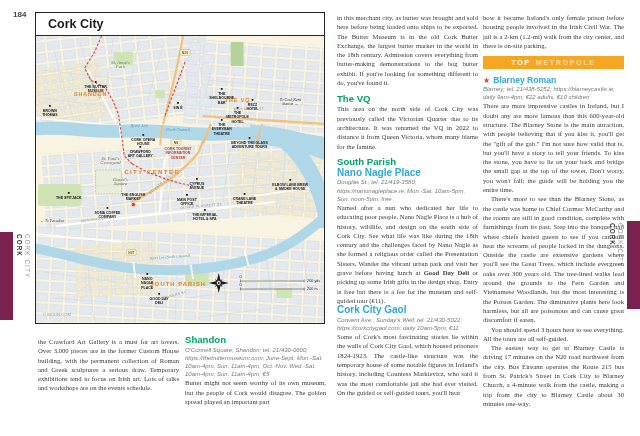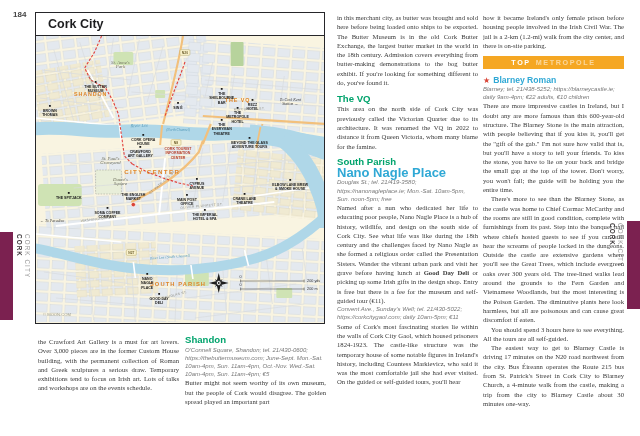--- a/index.html
+++ b/index.html
@@ -35,21 +35,21 @@
   #col-a{left:38px;top:337px;width:141px;height:92px;}
   #col-b{left:185px;top:334px;width:141px;height:100px;}
   #col-c{left:337px;top:13px;width:141px;height:412px;}
   #col-d{left:483px;top:13px;width:141px;height:412px;}
   .col p{margin:0;}
   .col p.ind{text-indent:8px;}
   .h-green{font-family:"Liberation Sans",sans-serif;font-weight:bold;color:#00a36c;
            font-size:9.6px;line-height:11px;margin:5.5px 0 .5px;text-align:left;}
   .h-green.first{margin-top:0;}
   .h-blue{font-family:"Liberation Sans",sans-serif;font-weight:bold;color:#2fa8d5;
-          font-size:13px;line-height:9.5px;margin:0 0 1px;text-align:left;}
+          font-size:10px;line-height:9.5px;margin:0 0 1px;text-align:left;}
   .details{font-family:"Liberation Sans",sans-serif;font-style:italic;color:#787878;
            font-size:6px;line-height:8.2px;text-align:left;margin:0 0 1.5px;}
   .banner{background:#f5a723;height:12.5px;margin:6px 0 7px;display:flex;align-items:center;
           justify-content:center;font-family:"Liberation Sans",sans-serif;font-weight:bold;
           font-size:7.2px;letter-spacing:1.6px;}
   .banner .w1{color:#fff;margin-right:5px;}
   .banner .w2{color:rgba(255,255,255,.55);}
   .poi-title{margin:0 0 1px;text-align:left;}
   .star{color:#d94436;font-size:8px;font-family:"DejaVu Sans",sans-serif;margin-right:3px;}
   .poi-title .t{font-family:"Liberation Sans",sans-serif;font-weight:bold;color:#2fa8d5;
@@ -286,20 +286,21 @@
   </div>
 
   <div class="col" id="col-c">
     <p>in this merchant city, as butter was brought and sold here before being loaded onto ships to be exported. The Butter Museum is in the old Cork Butter Exchange, the largest butter market in the world in the 18th century. Admission covers everything from butter-making demonstrations to the bog butter exhibit. If you're looking for something different to do, you've found it.</p>
     <h2 class="h-green">The VQ</h2>
     <p>This area on the north side of Cork City was previously called the Victorian Quarter due to its architecture. It was renamed the VQ in 2022 to distance it from Queen Victoria, whom many blame for the famine.</p>
     <h2 class="h-green">South Parish</h2>
     <h3 class="h-blue">Nano Nagle Place</h3>
     <p class="details">Douglas St.; tel. 21/419-3580; https://nanonagleplace.ie; Mon.-Sat. 10am-5pm, Sun. noon-5pm; free</p>
     <p><span>Named after a nun who dedicated her life to educating poor people, Nano Nagle Place is a hub of history, wildlife, and design on the south side of Cork City. See what life was like during the 18th century and the challenges faced by Nano Nagle as she formed a religious order called the Presentation Sisters. Wander the vibrant urban park and visit her grave before having lunch at </span><b>Good Day Deli</b><span> or picking up some Irish gifts in the design shop. Entry is free but there is a fee for the museum and self-guided tour (€11).</span></p>
+    <h3 class="h-blue">Cork City Gaol</h3>
     <p class="details">Convent Ave., Sunday's Well; tel. 21/430-5022; https://corkcitygaol.com; daily 10am-5pm; €11</p>
     <p>Some of Cork's most fascinating stories lie within the walls of Cork City Gaol, which housed prisoners 1824-1923. The castle-like structure was the temporary house of some notable figures in Ireland's history, including Countess Markievicz, who said it was the most comfortable jail she had ever visited. On the guided or self-guided tours, you'll hear</p>
   </div>
 
   <div class="col" id="col-d">
     <p>how it became Ireland's only female prison before housing people involved in the Irish Civil War. The jail is a 2-km (1.2-mi) walk from the city center, and there is on-site parking.</p>
     <div class="banner">
       <span class="w1">TOP</span>
       <span class="w2">METROPOLE</span>
     </div>

